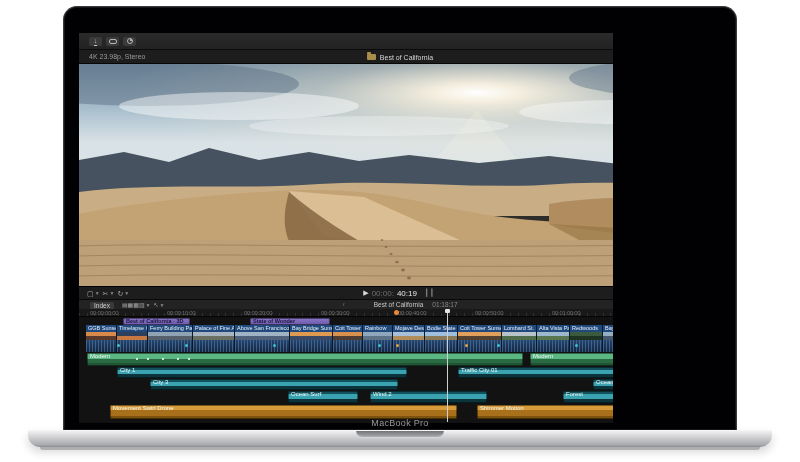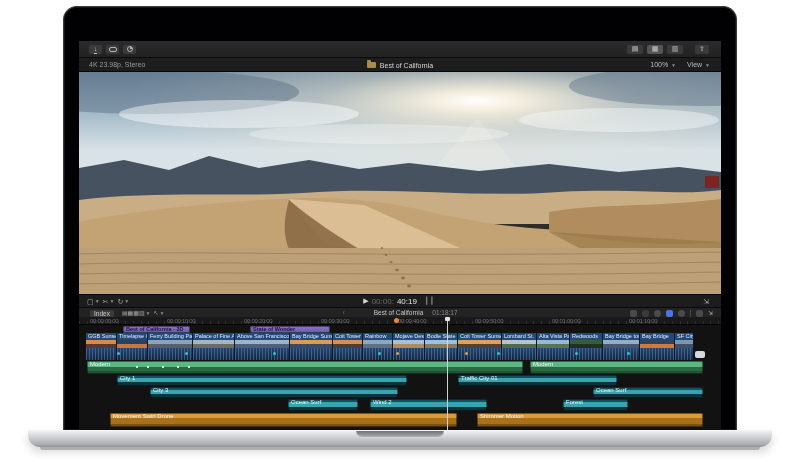--- a/index.html
+++ b/index.html
@@ -12,21 +12,21 @@
   .mbp{position:absolute;left:0;right:0;bottom:2px;text-align:center;font-size:9px;color:#97979b;letter-spacing:.3px}
   .base{position:absolute;left:28px;top:430px;width:744px;height:17px;
         background:linear-gradient(180deg,#f0f0f2 0%,#d8d8da 30%,#aaabae 85%,#8c8d90 100%);
         border-top:1px solid #f6f6f8;border-radius:0 0 12px 12px;box-shadow:0 5px 10px rgba(0,0,0,.16)}
   .notch{position:absolute;left:328px;top:0;width:88px;height:7px;
          background:linear-gradient(180deg,#717276,#b4b5b9);border-radius:0 0 10px 10px;
          box-shadow:inset 0 -1px 1px rgba(255,255,255,.55)}
   .base-edge{position:absolute;left:40px;top:447px;width:720px;height:3px;background:#85868a;
              border-radius:0 0 10px 10px;opacity:.55}
   
-  .content{position:absolute;left:15px;top:34px;width:642px;height:390px;background:#3b82f6;overflow:hidden}
+  .content{position:absolute;left:15px;top:26px;width:534px;height:390px;background:#3b82f6;overflow:hidden}
   .topbar{position:absolute;left:0;top:0;width:642px;height:17px;background:linear-gradient(#2b2b2b,#222);
           border-bottom:1px solid #0b0b0b;display:flex;align-items:center}
   .infobar{position:absolute;left:0;top:17px;width:642px;height:14px;background:#1d1d1d;border-bottom:1px solid #070707}
   .viewer{position:absolute;left:0;top:31px;width:642px;height:222px;background:#000;overflow:hidden}
   .transport{position:absolute;left:0;top:253px;width:642px;height:13px;background:#1d1d1d;border-top:1px solid #000}
   .ttoolbar{position:absolute;left:0;top:266px;width:642px;height:10px;background:#232323;border-top:1px solid #090909}
   .ruler{position:absolute;left:0;top:276px;width:642px;height:8px;background:#191919;border-bottom:1px solid #040404;
          background-image:repeating-linear-gradient(90deg,#303030 0 1px,transparent 1px 7.7px);
          background-size:100% 3px;background-position:0 100%;background-repeat:no-repeat}
   .tracks{position:absolute;left:0;top:284px;width:642px;height:106px;background:#121212}
@@ -319,19 +319,20 @@
           <div class="clip teal" style="left: 514px; top: 62px; width: 110px; height: 11px;">Ocean Surf</div>
           <div class="clip teal" style="left: 209px; top: 74px; width: 70px; height: 12px;">Ocean Surf</div>
           <div class="clip teal" style="left: 291px; top: 74px; width: 117px; height: 12px;">Wind 2</div>
           <div class="clip teal" style="left: 484px; top: 74px; width: 65px; height: 12px;">Forest</div>
           <div class="clip sfx" style="left: 31px; top: 88px; width: 347px; height: 14px;">Movement Swirl Drone</div>
           <div class="clip sfx" style="left: 398px; top: 88px; width: 226px; height: 14px;">Shimmer Motion</div>
         </div>
 
     <div class="playhead" style="left: 368px; top: 276px; height: 113px;"></div>
       </div>
+    <div class="mbp">MacBook Pro</div>
   </div>
 
   <div class="base">
     <div class="notch"></div>
   </div>
   <div class="base-edge"></div>
 </div>
 
 </body></html>

